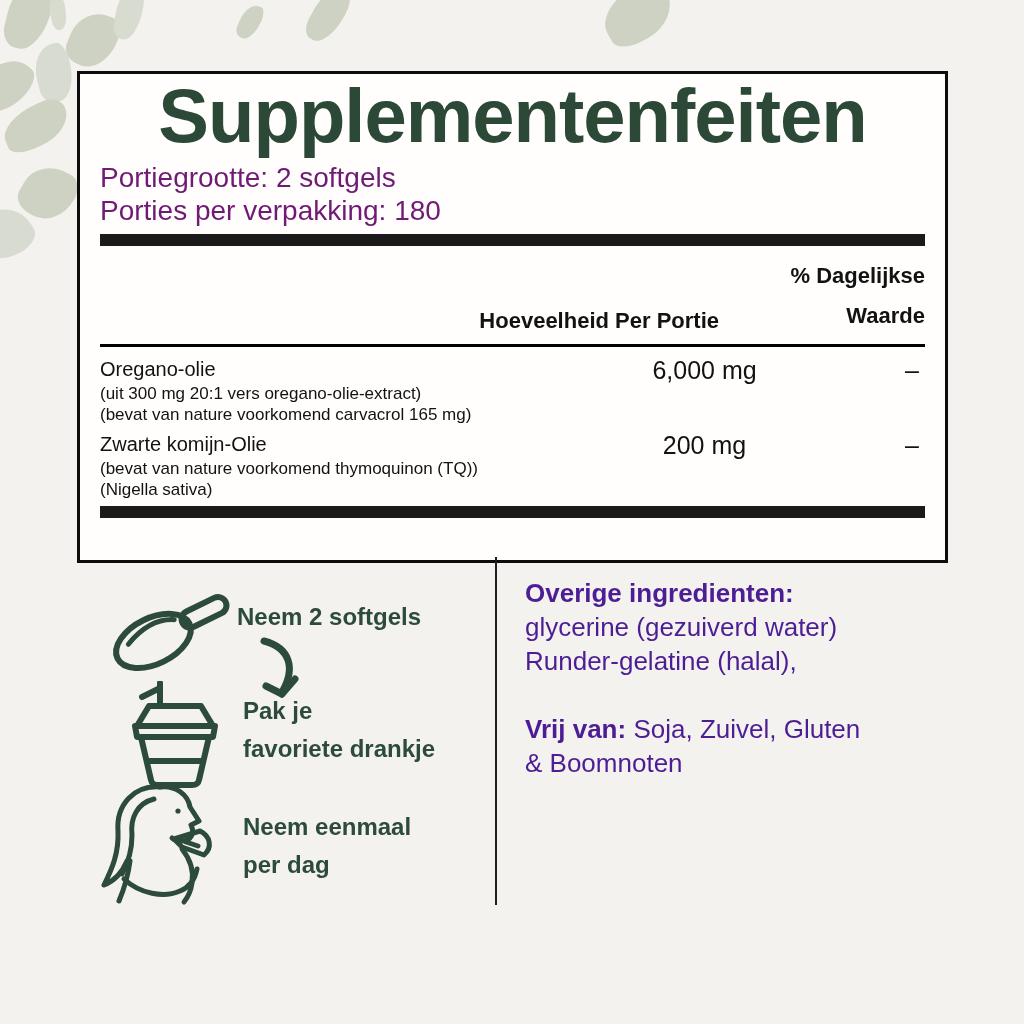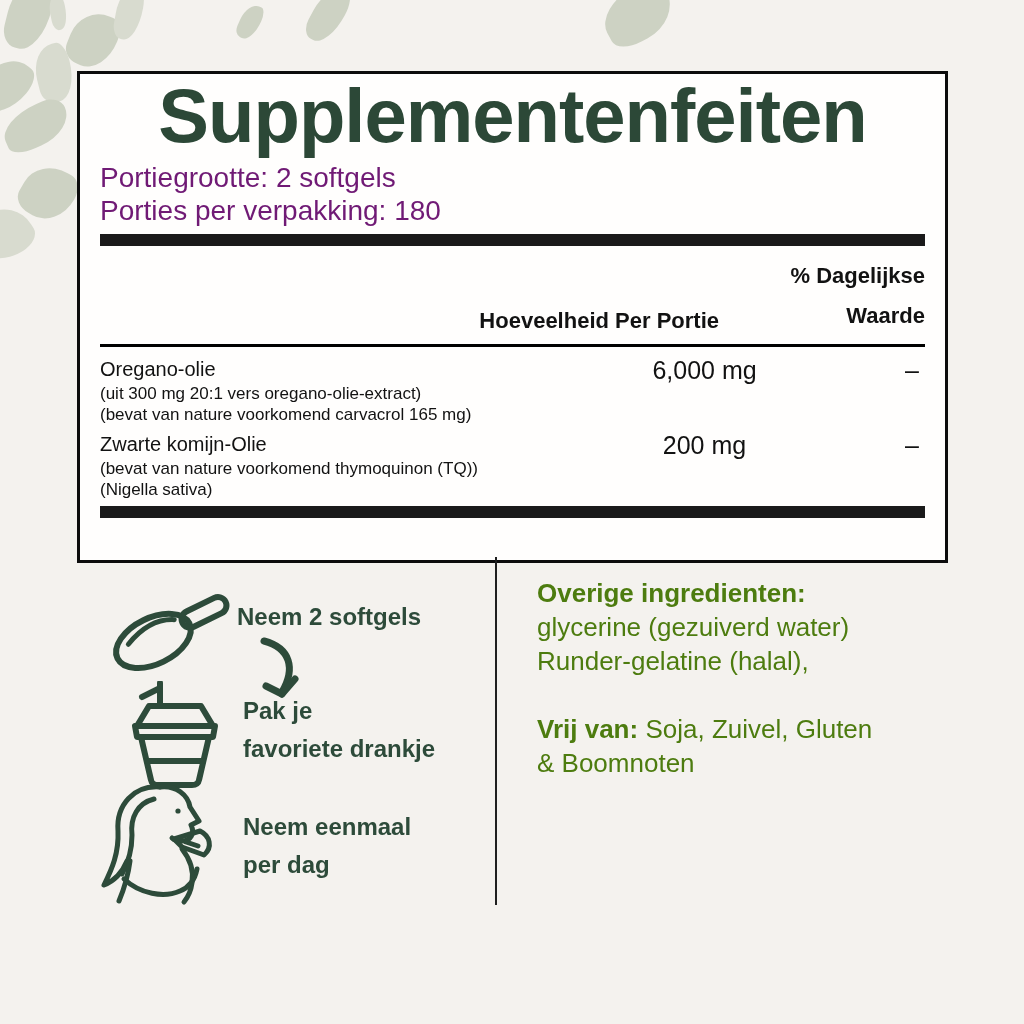--- a/index.html
+++ b/index.html
@@ -48,21 +48,21 @@
   .icon-svg path,.icon-svg line,.icon-svg ellipse,.icon-svg polyline,.icon-svg rect{
     fill:none;stroke:#2d4b3a;stroke-linecap:round;stroke-linejoin:round;
   }
   .instr-label{
     position:absolute;color:#2d4b3a;font-weight:700;
     font-size:24px;line-height:38px;
   }
   .instr-line{display:block;}
   .v-divider{position:absolute;left:495px;top:557px;width:2px;height:348px;background:#1f1f1f;}
   .info-col{position:absolute;left:525px;top:576px;width:402px;}
-  .info-p{margin:0 12px 34px;font-size:26px;line-height:34px;color:#4d7c0f;}
+  .info-p{margin:0 0 34px;font-size:26px;line-height:34px;color:#4c1d95;}
   .info-p strong{font-weight:700;}
   .blk{display:block;}
 </style>
 </head>
 <body>
 
 <div class="leaf" style="left:8px;top:-22px;width:42px;height:72px;transform:rotate(14deg);"></div>
 <div class="leaf light" style="left:50px;top:-6px;width:16px;height:36px;transform:rotate(-12deg);"></div>
 <div class="leaf" style="left:70px;top:12px;width:46px;height:56px;transform:rotate(22deg);"></div>
 <div class="leaf light" style="left:116px;top:-14px;width:26px;height:54px;transform:rotate(10deg);"></div>

